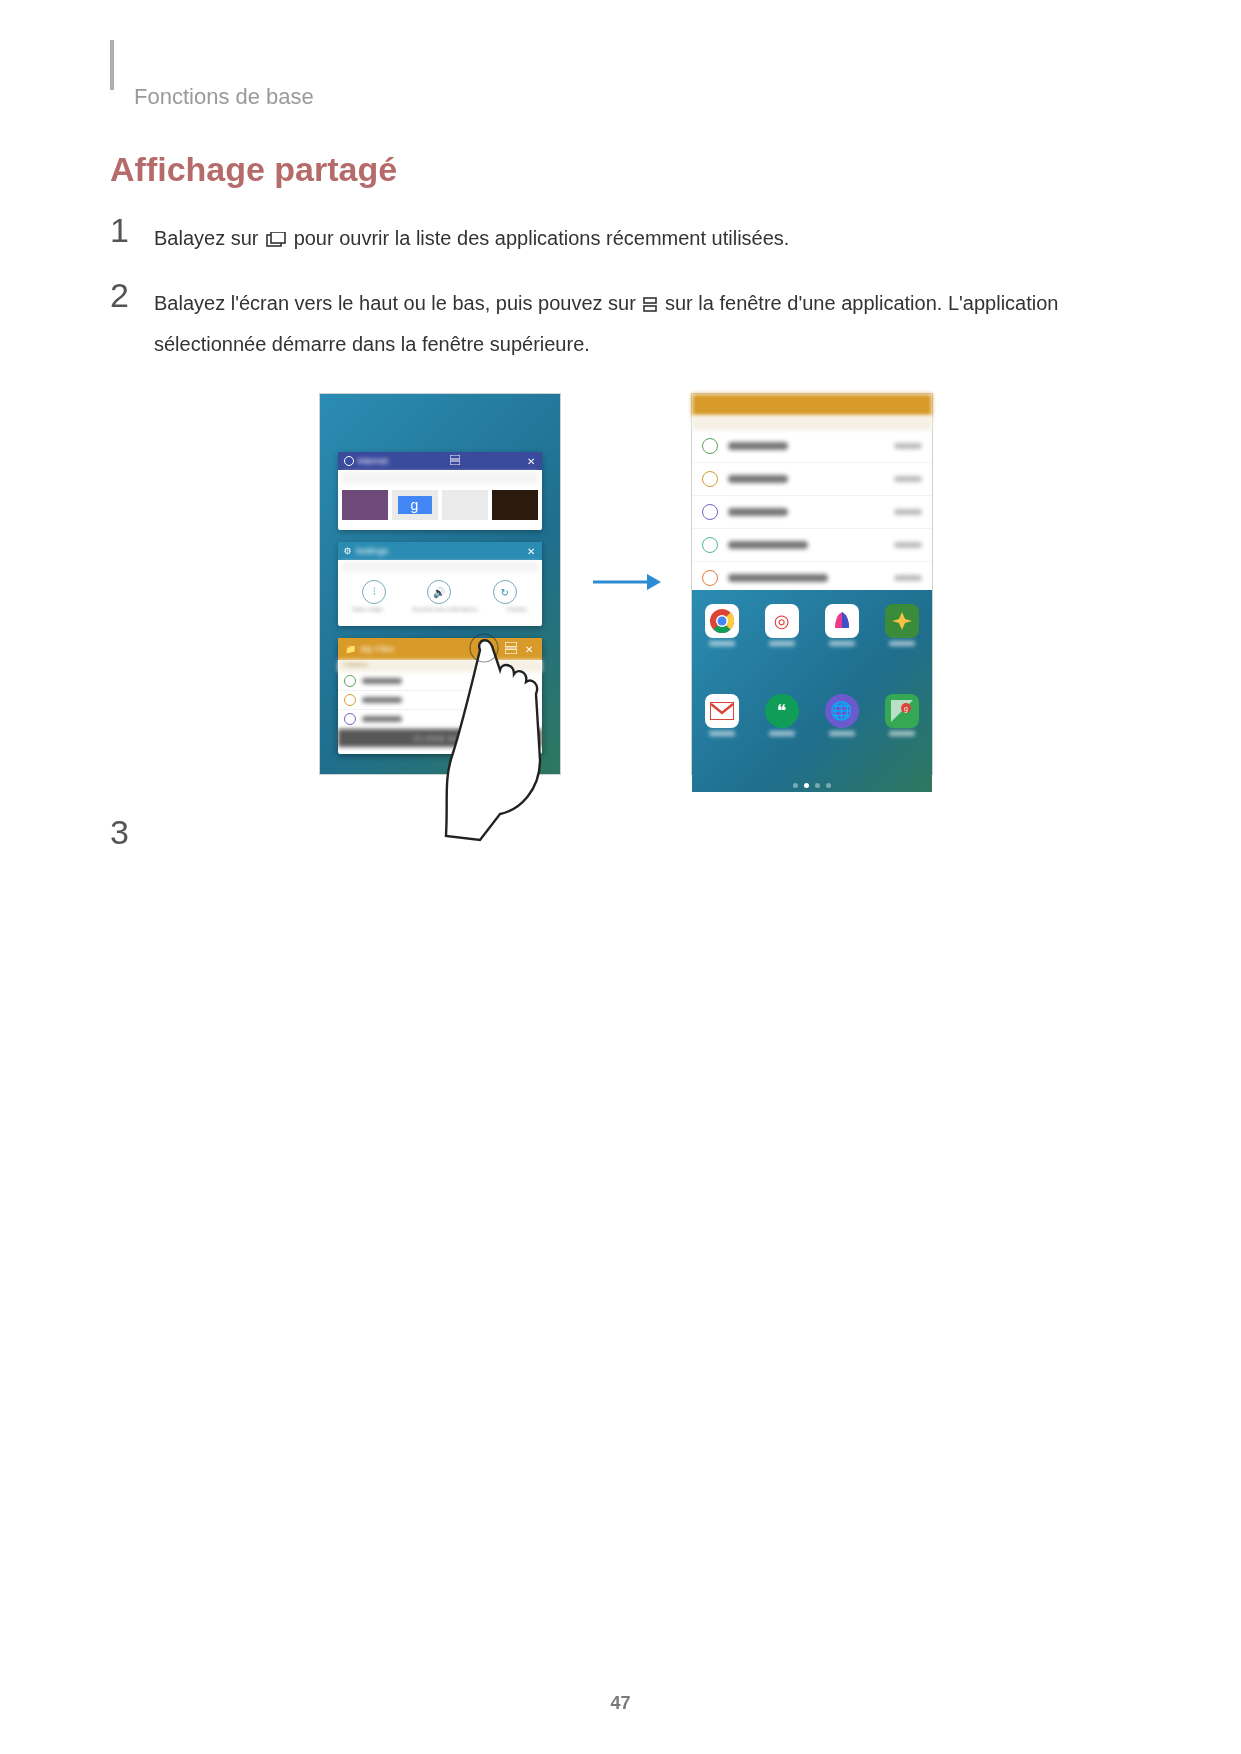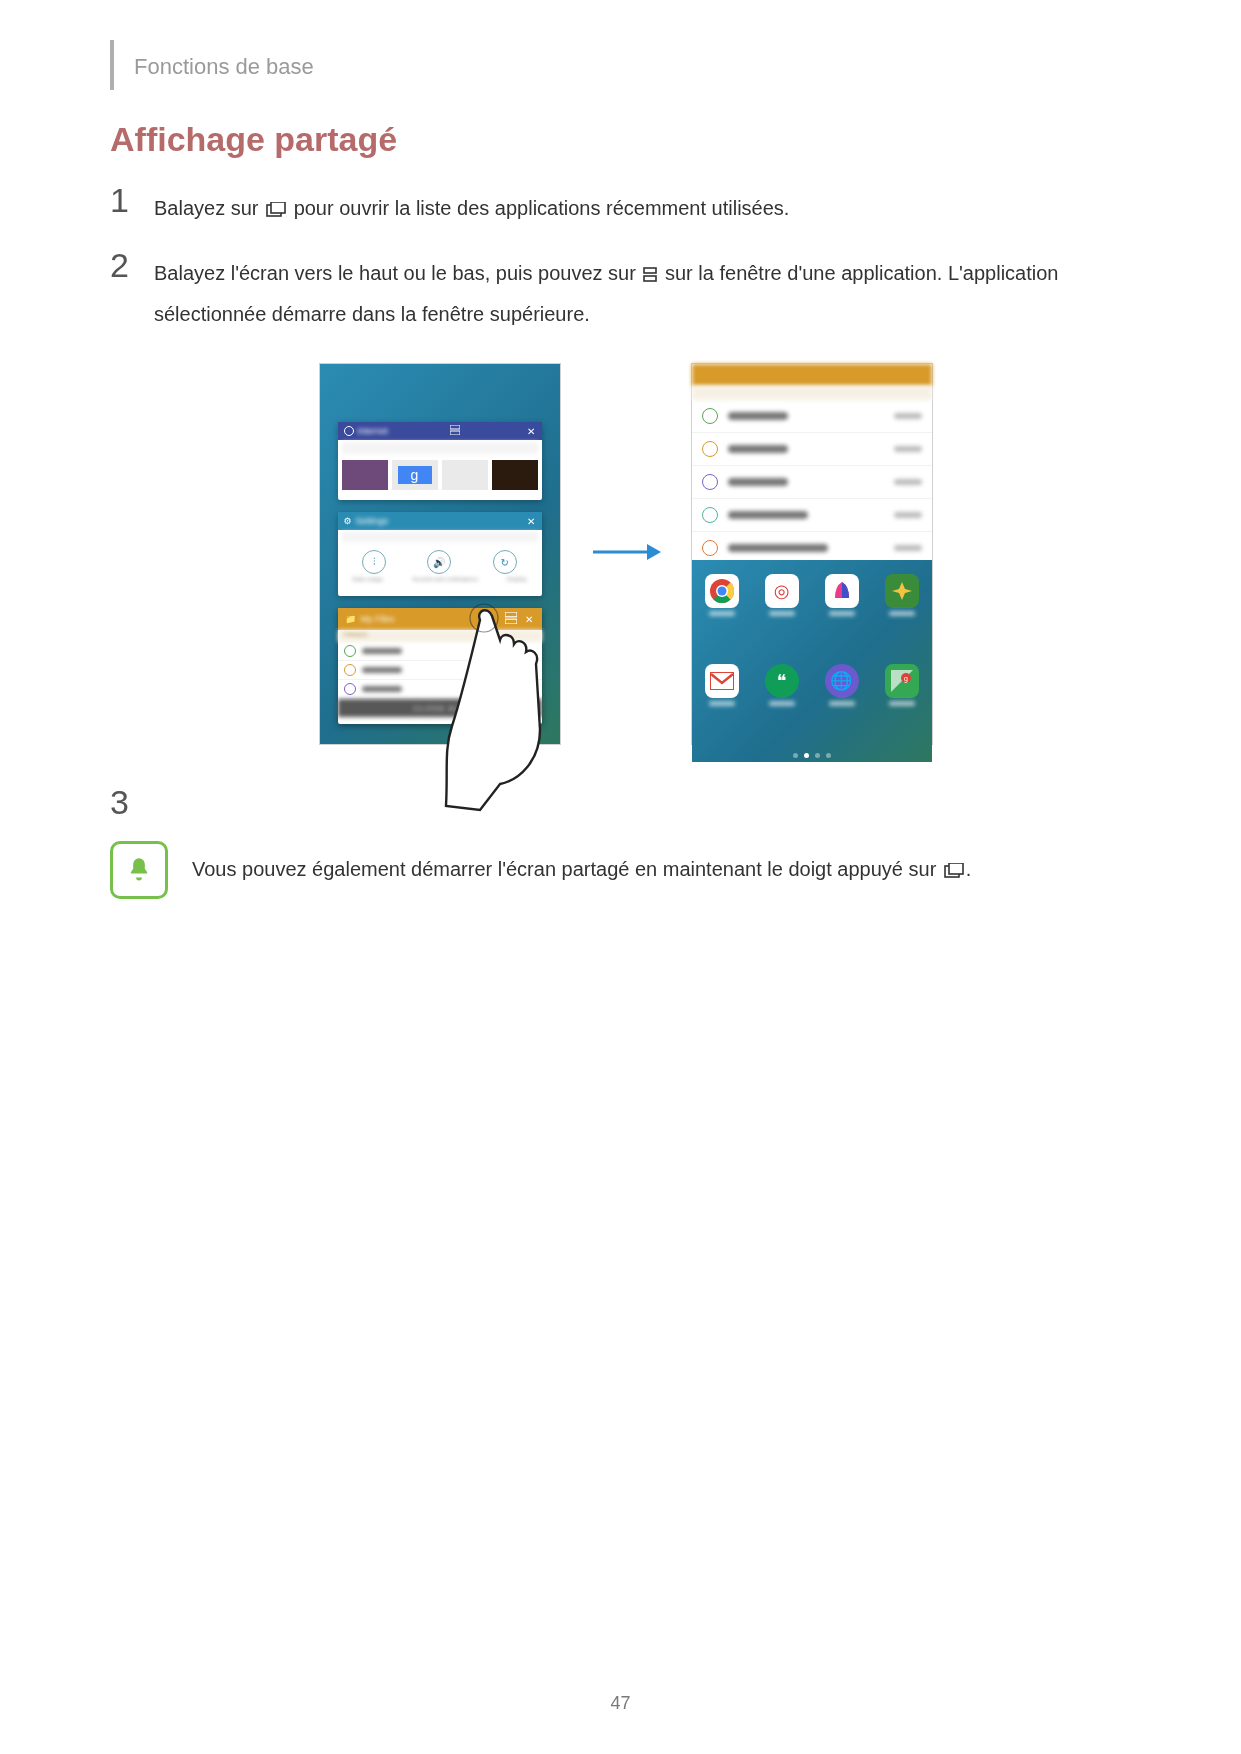--- a/index.html
+++ b/index.html
@@ -7,21 +7,21 @@
     padding: 0;
     background: #ffffff;
     font-family: "Segoe UI", Arial, sans-serif;
     color: #333;
   }
   .page {
     width: 1241px;
     height: 1754px;
     position: relative;
     box-sizing: border-box;
-    padding: 60px 100px 40px 110px;
+    padding: 90px 100px 40px 110px;
   }
   .header-rule {
     position: absolute;
     left: 110px;
     top: 40px;
     width: 4px;
     height: 50px;
     background: #b0b0b0;
   }
   .breadcrumb {
@@ -149,21 +149,21 @@
   .note-row { display:flex; align-items:center; gap:24px; margin-top:22px; }
   .note-icon {
     width:52px; height:52px; border:3px solid #76c04b; border-radius:10px;
     display:flex; align-items:center; justify-content:center;
     color:#76c04b;
   }
   .note-text { font-size:20px; color:#333; line-height:1.9; }
 
   .page-num {
     position:absolute; bottom:40px; left:0; right:0;
-    text-align:center; font-size:18px; color:#7a7a7a;
+    text-align:center; font-size:18px; color:#7a7a7a;font-weight:bold;
   }
 </style>
 </head>
 <body>
 
 <div class="page">
   <div class="header-rule"></div>
   <div class="breadcrumb">Fonctions de base</div>
 
   <h2 class="section-title">Affichage partagé</h2>
@@ -382,31 +382,15 @@
           <span class="rp-pg"></span>
         </div>
       </div>
     </div>
   </div>
 
   <div class="step">
     <div class="step-num">3</div>
   </div>
 
-  <div class="note-row">
-    <div class="note-icon">
-      <svg width="28" height="28" viewBox="0 0 24 24">
-          <path d="M12 2a5 5 0 0 0-5 5v4l-2 3v1h14v-1l-2-3V7a5 5 0 0 0-5-5zm0 19a2.5 2.5 0 0 0 2.5-2.5h-5A2.5 2.5 0 0 0 12 21z" fill="#76c04b"></path>
-        </svg>
-    </div>
-    <div class="note-text">
-      <span>Vous pouvez également démarrer l'écran partagé en maintenant le doigt appuyé sur </span>
-      <span class="inline-icon">
-        <svg width="20" height="16" viewBox="0 0 20 16">
-            <rect x="1" y="3" width="14" height="11" fill="none" stroke="#333" stroke-width="1.6"></rect>
-            <rect x="5" y="0" width="14" height="11" fill="#fff" stroke="#333" stroke-width="1.6"></rect>
-          </svg>
-      </span><span>.</span>
-    </div>
-  </div>
 
   <div class="page-num">47</div>
 </div>
 
 </body></html>

